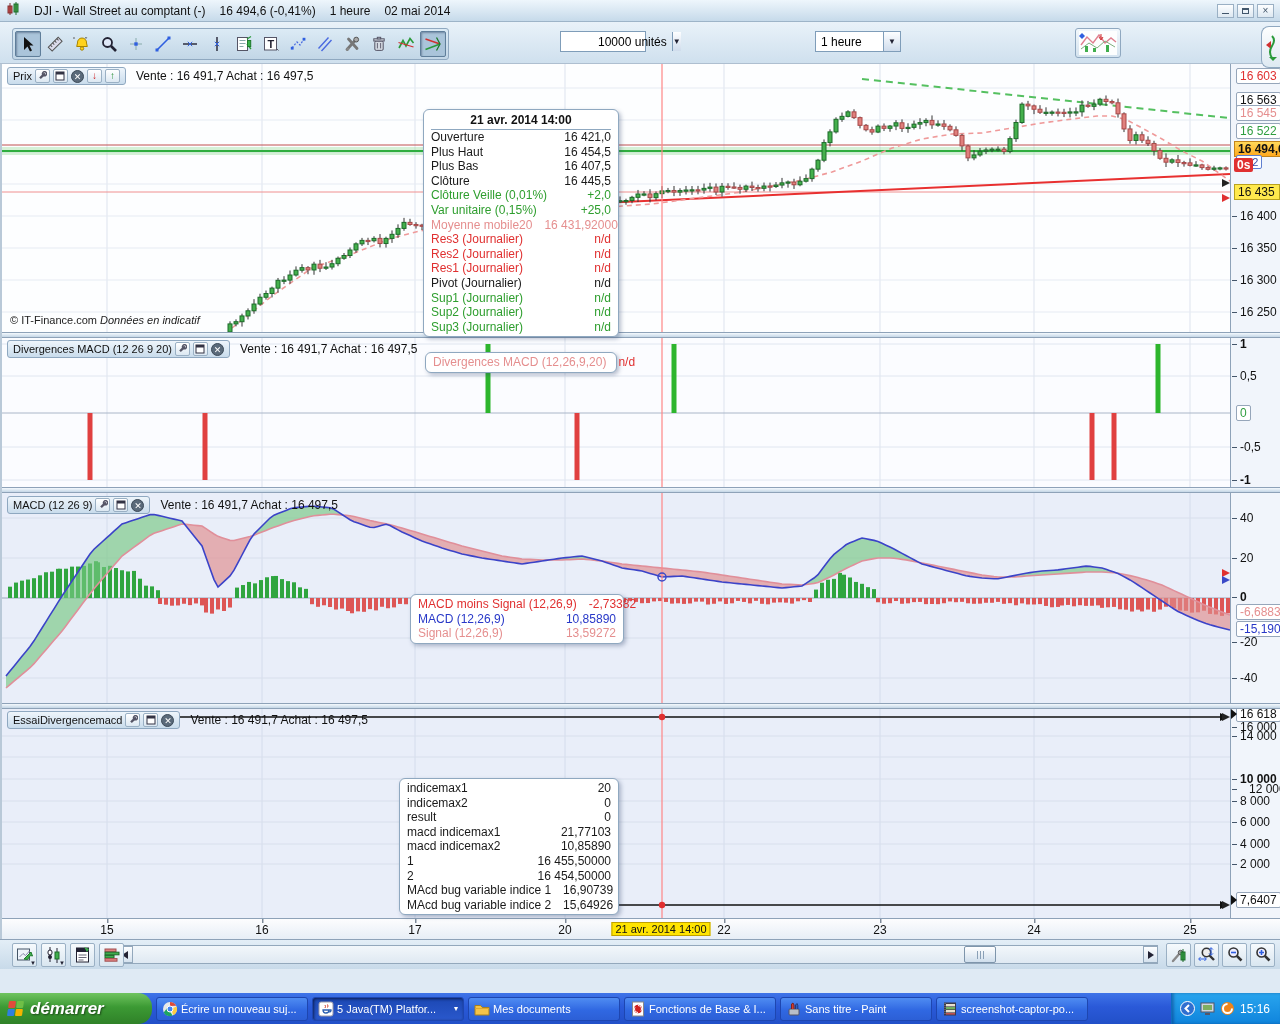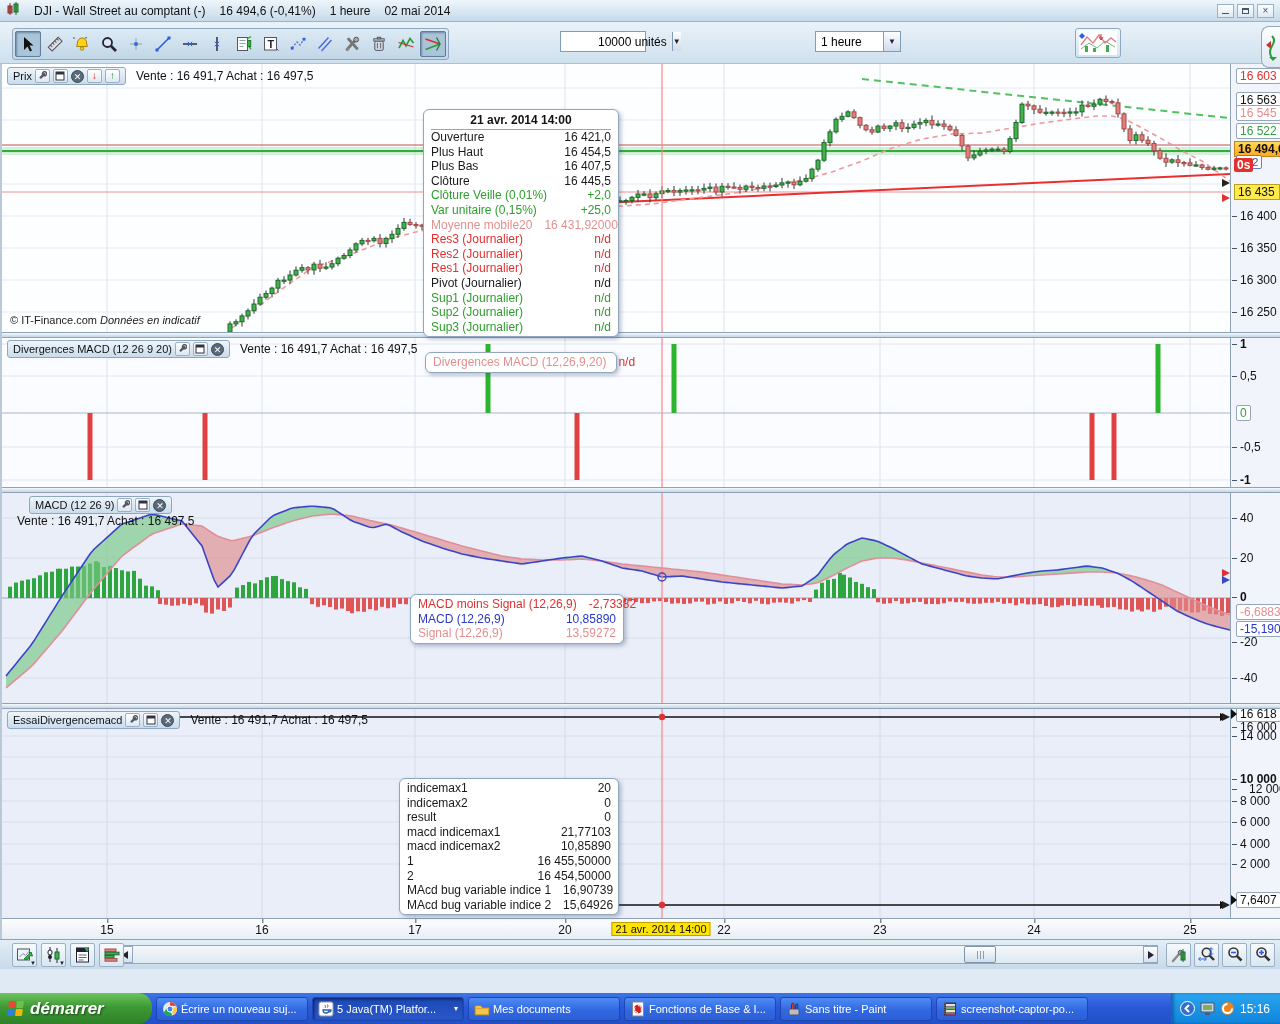--- a/index.html
+++ b/index.html
@@ -952,21 +952,21 @@
               <svg width="10" height="10">
                 <rect x="1" y="1" width="8" height="8" fill="#fff" stroke="#334"></rect>
                 <rect x="1" y="1" width="8" height="2.5" fill="#334"></rect>
               </svg>
             </span>
           <span class="ph-close">✕</span>
         </span>
         <span class="ph-quote">Vente : 16 491,7 Achat : 16 497,5</span>
       </div>
 
-      <div class="panel-header" style="left:5px;top:432px;flex-direction:column;">
+      <div class="panel-header" style="left:5px;top:432px;">
         <span class="ph-bar">
           <span>MACD (12 26 9)</span>
           <span class="ph-btn">
               <svg width="10" height="10">
                 <g transform="rotate(45 5 5)">
                   <rect x="4" y="1" width="2.4" height="7" fill="#556"></rect>
                   <circle cx="5.2" cy="1.6" r="2" fill="none" stroke="#556" stroke-width="1.4"></circle>
                 </g>
               </svg>
             </span>

